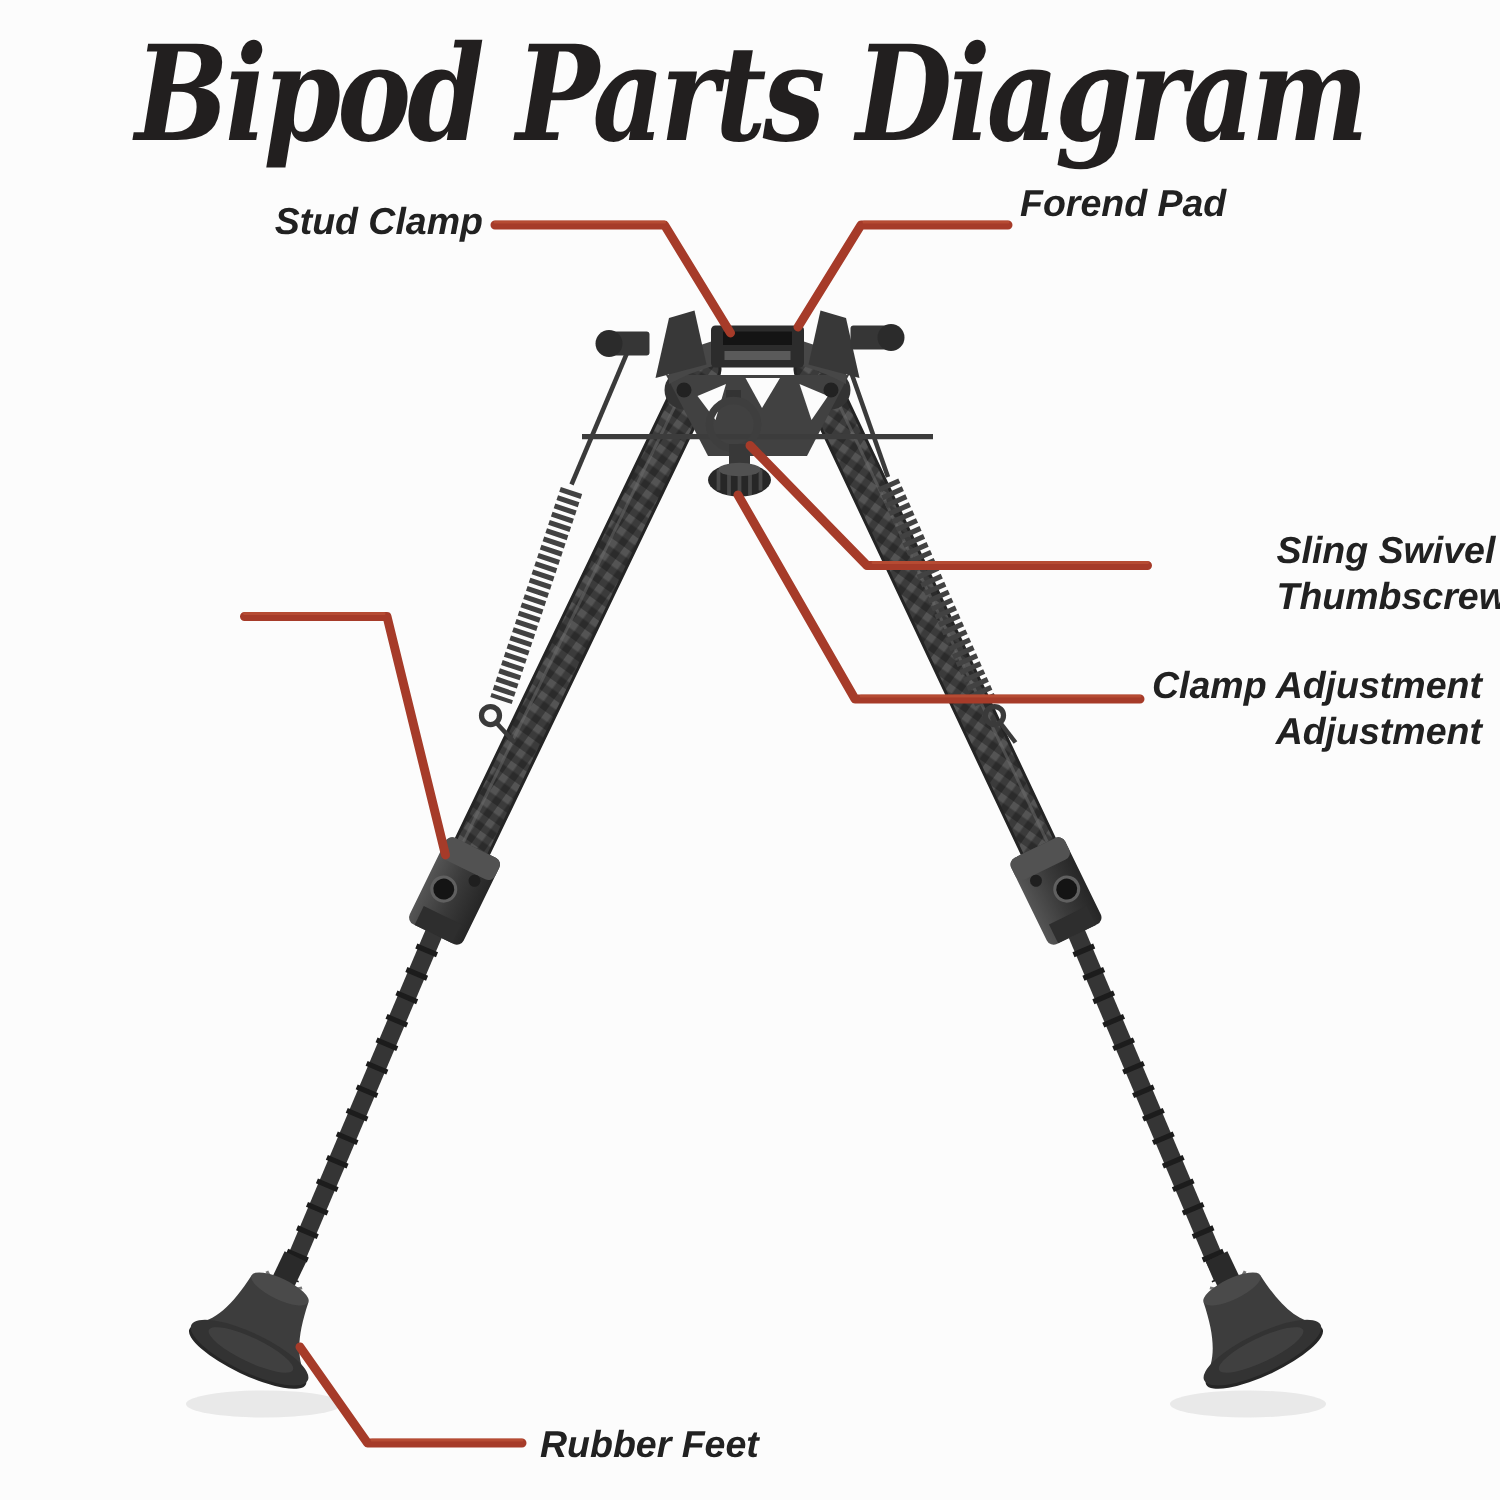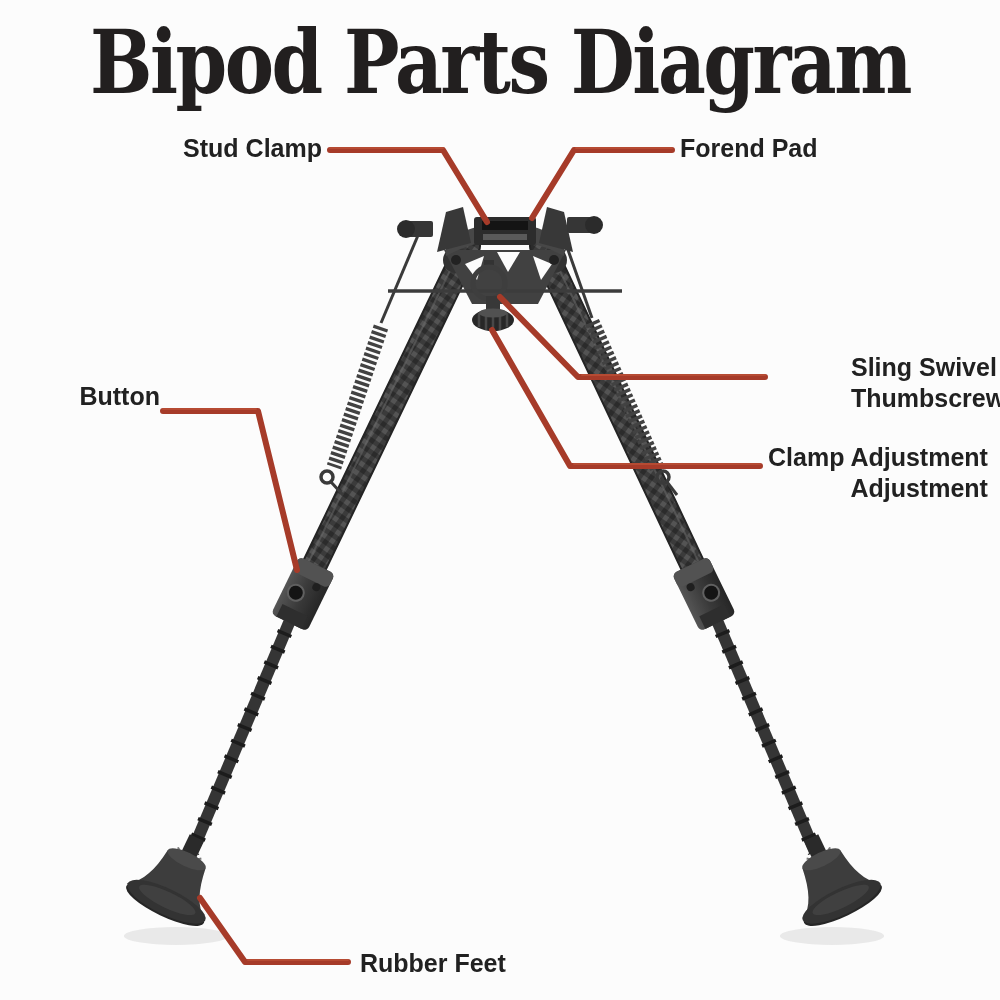--- a/index.html
+++ b/index.html
@@ -5,41 +5,41 @@
   :root{
     --background:#fcfcfc;
     --title-text:#221f1f;
     --label-text:#212121;
     --leader-line:#a63b29;
   }
   html,body{margin:0;padding:0;}
   body{background:#e9e9e9;font-family:"Liberation Sans",sans-serif;}
   .stage{
     position:relative;width:1000px;height:1000px;margin:0 auto;
-    background:var(--background);overflow:hidden;
+    background:var(--background);overflow:hidden;font-style:italic;
   }
   .title{
     position:absolute;top:10px;left:0;width:1000px;margin:0;
     text-align:center;
     font-family:"DejaVu Serif",serif;
     font-weight:bold;font-size:88px;letter-spacing:-3px;
     color:var(--title-text);
     transform:scaleX(0.84);transform-origin:50% 50%;
     white-space:nowrap;
   }
   .art{position:absolute;left:0;top:0;width:1000px;height:1000px;}
   .label{
     position:absolute;
     font-family:"Liberation Sans",sans-serif;
     font-weight:bold;font-size:25px;line-height:31px;
     color:var(--label-text);white-space:nowrap;
   }
   .label span{display:block;}
   #lb-stud-clamp{right:678px;top:133px;text-align:left;}
-  #lb-forend-pad{left:680px;top:133px;}
+  #lb-forend-pad{left:680px;top:121px;}
   #lb-leg-release-button{right:840px;top:381px;text-align:right;}
   #lb-sling-swivel-attachment{left:809px;top:352px;margin-left:42px;}
   #lb-clamp-adjustment-thumbscrew{left:768px;top:442px;text-align:right;}
   #lb-rubber-feet{left:360px;top:948px;}
   .leader{
     fill:none;stroke:var(--leader-line);stroke-width:6;
     stroke-linecap:round;stroke-linejoin:round;
   }
   .leader-hi{
     fill:none;stroke:#c25a3c;stroke-width:2;opacity:.55;
@@ -200,21 +200,20 @@
     </g>
   </svg>
 
   <div class="label" id="lb-stud-clamp">
     <span>Stud Clamp</span>
   </div>
   <div class="label" id="lb-forend-pad">
     <span>Forend Pad</span>
   </div>
   <div class="label" id="lb-leg-release-button">
-    <span>Button</span>
   </div>
   <div class="label" id="lb-sling-swivel-attachment">
     <span>Sling Swivel</span>
     <span>Thumbscrew</span>
   </div>
   <div class="label" id="lb-clamp-adjustment-thumbscrew">
     <span>Clamp Adjustment</span>
     <span>Adjustment</span>
   </div>
   <div class="label" id="lb-rubber-feet">

